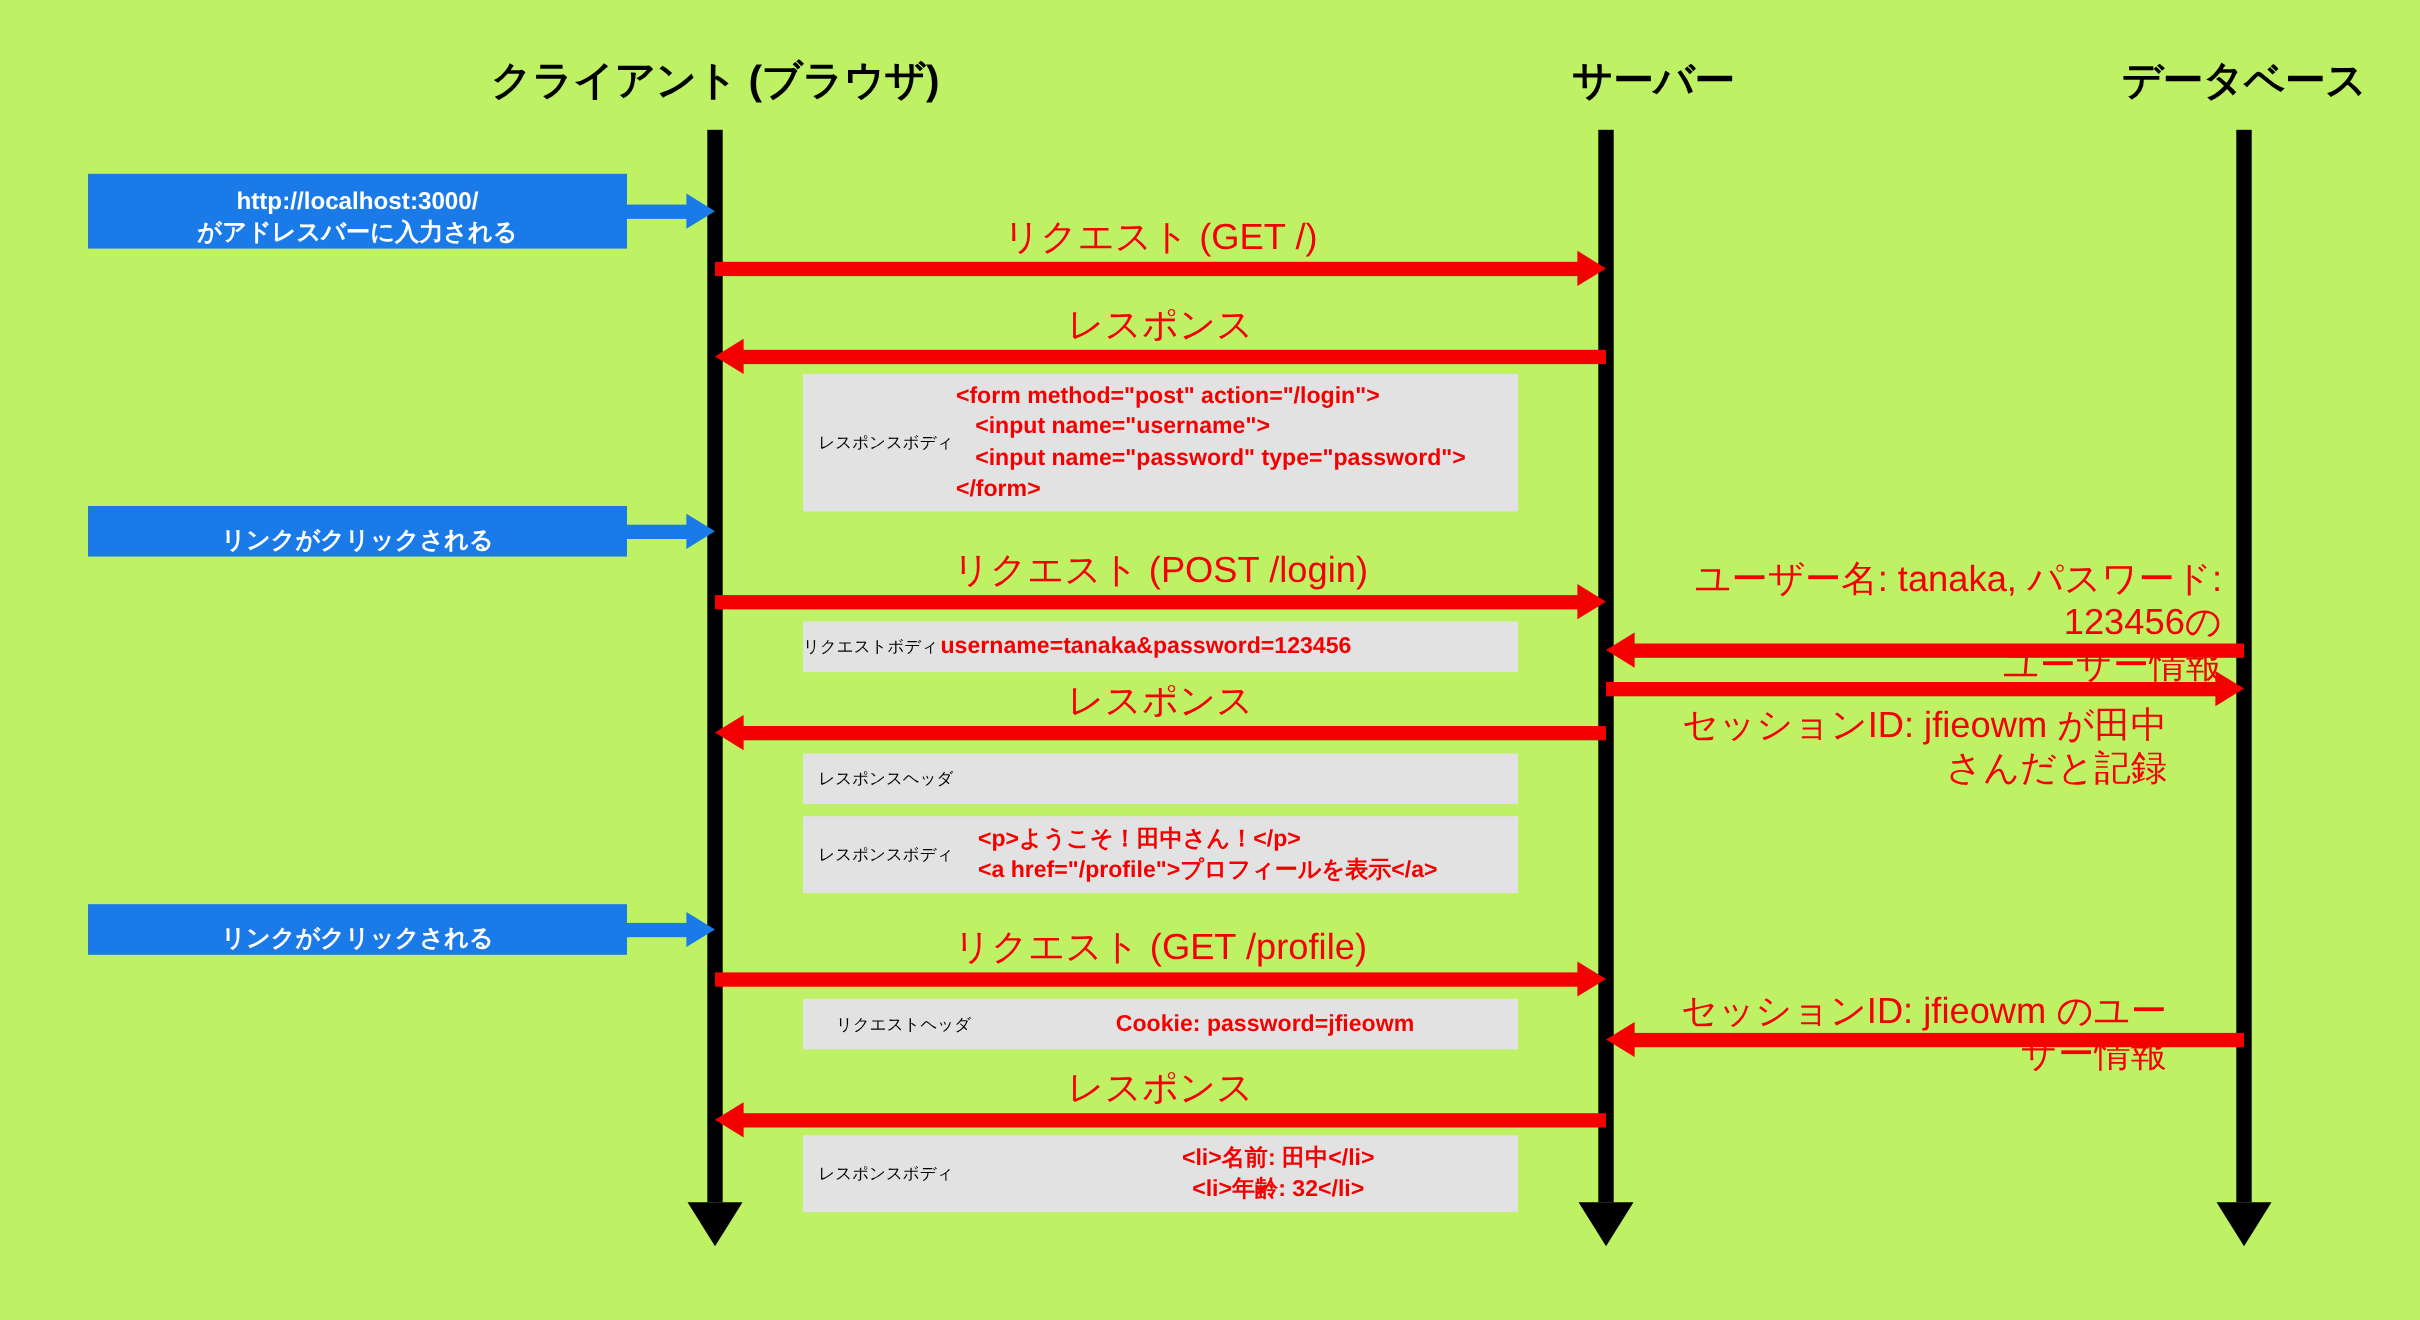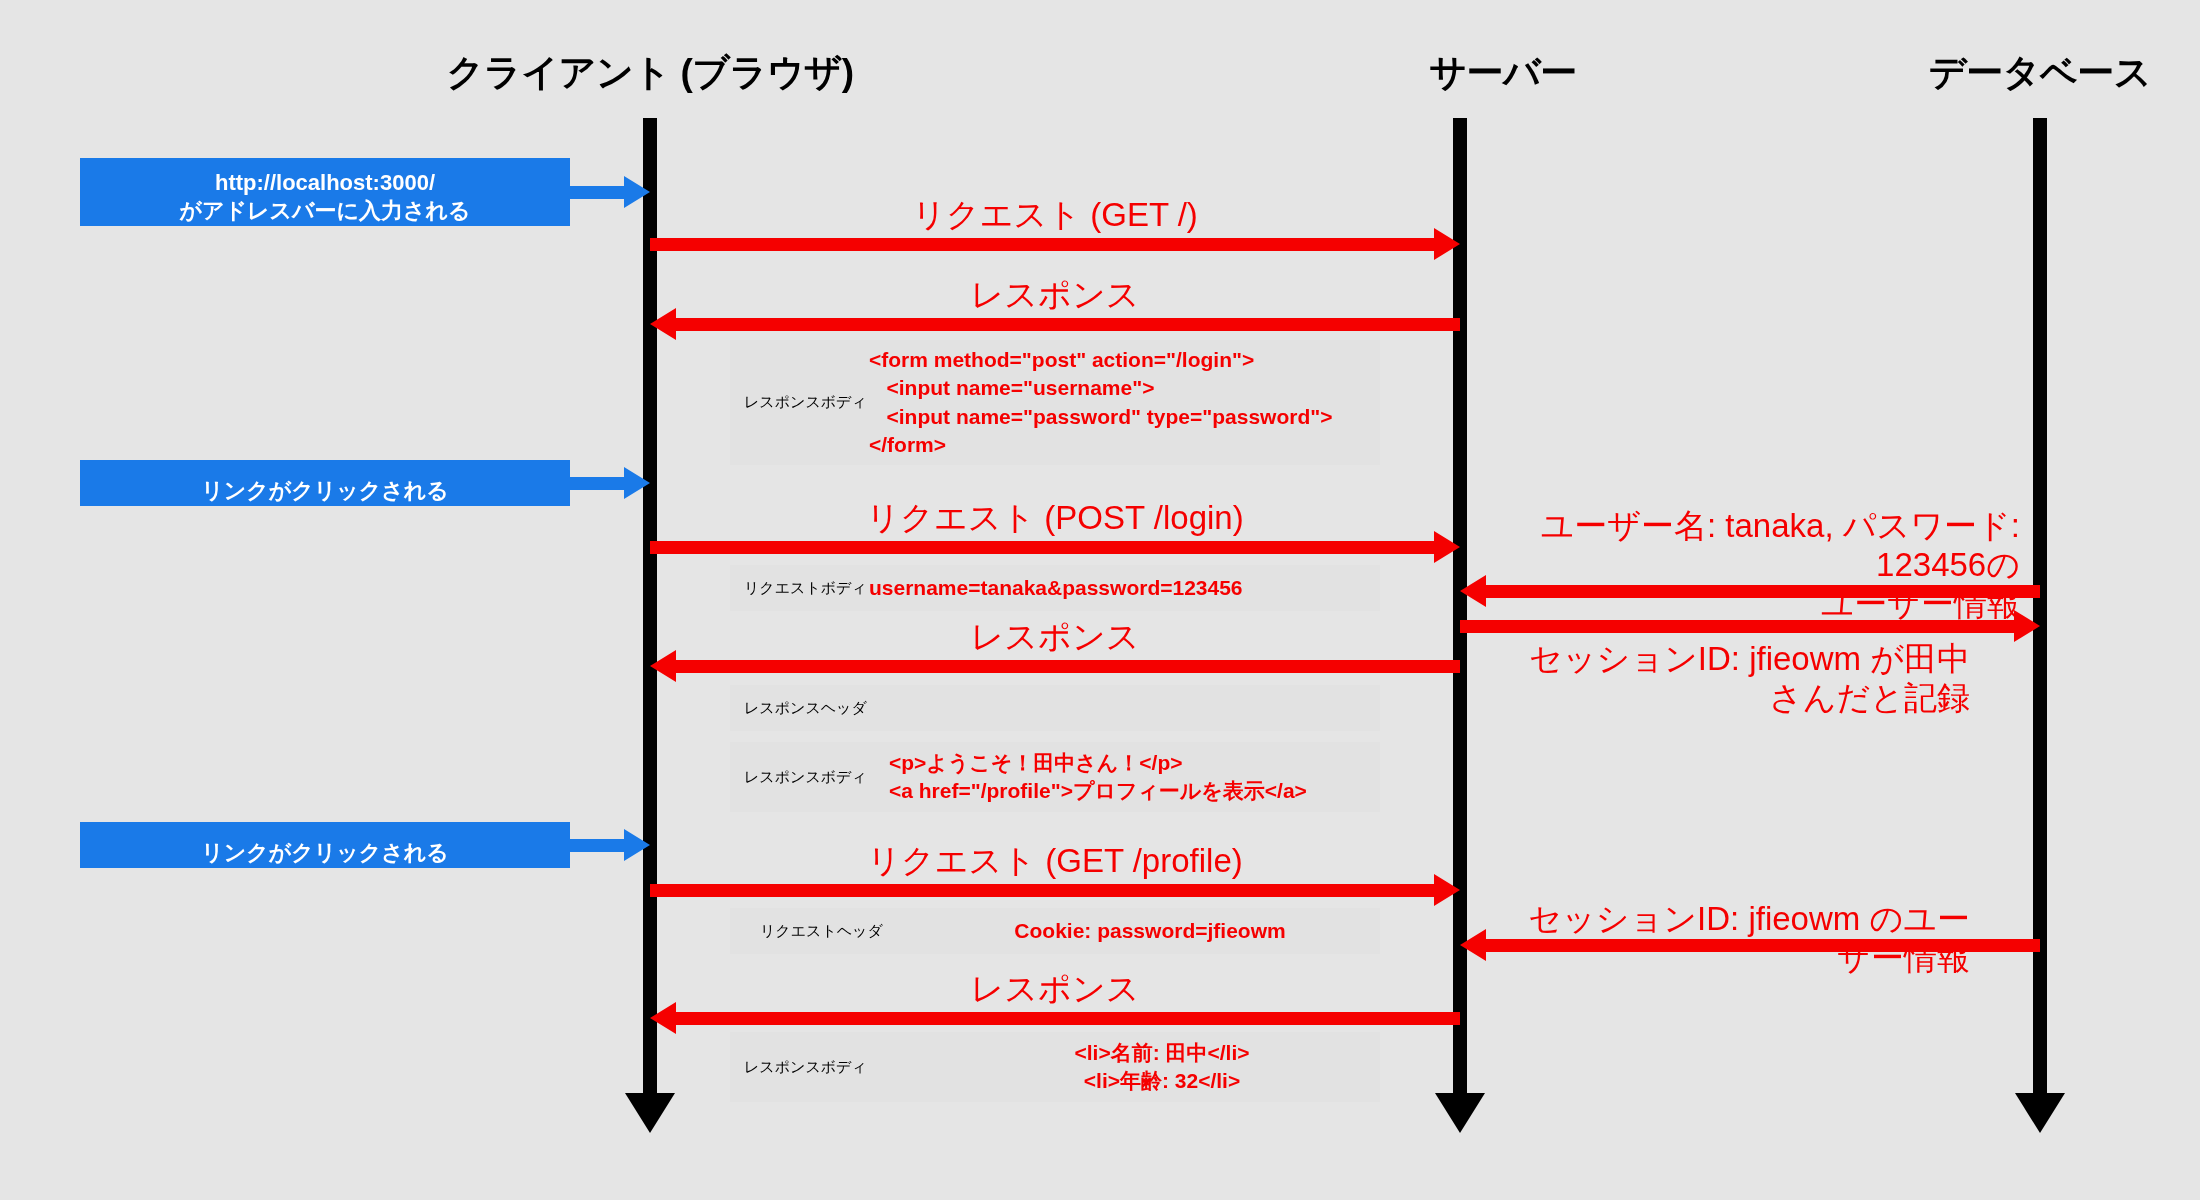--- a/index.html
+++ b/index.html
@@ -7,21 +7,21 @@
     padding: 0;
     background: #ffffff;
   }
   body {
     font-family: "Liberation Sans", "DejaVu Sans", sans-serif;
   }
   #stage {
     position: relative;
     width: 2200px;
     height: 1200px;
-    background: #e5e5e5;
+    background: #bef264;
     overflow: hidden;
   }
 
   
   .actor-label {
     position: absolute;
     font-weight: bold;
     font-size: 37px;
     color: #000000;
     white-space: nowrap;
@@ -233,21 +233,21 @@
       <div class="head-right" style="left: 54px;"></div>
     </div>
     <div class="note" style="left: 730px; top: 340px; width: 650px; height: 125px;">
       <div class="note-title" style="width: 125px; padding-left: 14px;">レスポンスボディ</div>
       <div class="note-body">&lt;form method="post" action="/login"&gt;
    &lt;input name="username"&gt;
    &lt;input name="password" type="password"&gt;
 &lt;/form&gt;</div>
     </div>
     <div class="note" style="left: 730px; top: 565px; width: 650px; height: 46px;">
-      <div class="note-title" style="width: 125px; padding-left: 14px;">リクエストボディ</div>
+      <div class="note-title" style="width: 125px; ">リクエストボディ</div>
       <div class="note-body">username=tanaka&amp;password=123456</div>
     </div>
     <div class="note" style="left: 730px; top: 685px; width: 650px; height: 46px;">
       <div class="note-title" style="width: 145px; padding-left: 14px;">レスポンスヘッダ</div>
     </div>
     <div class="note" style="left: 730px; top: 742px; width: 650px; height: 70px;">
       <div class="note-title" style="width: 145px; padding-left: 14px;">レスポンスボディ</div>
       <div class="note-body">&lt;p&gt;ようこそ！田中さん！&lt;/p&gt;
 &lt;a href="/profile"&gt;プロフィールを表示&lt;/a&gt;</div>
     </div>

